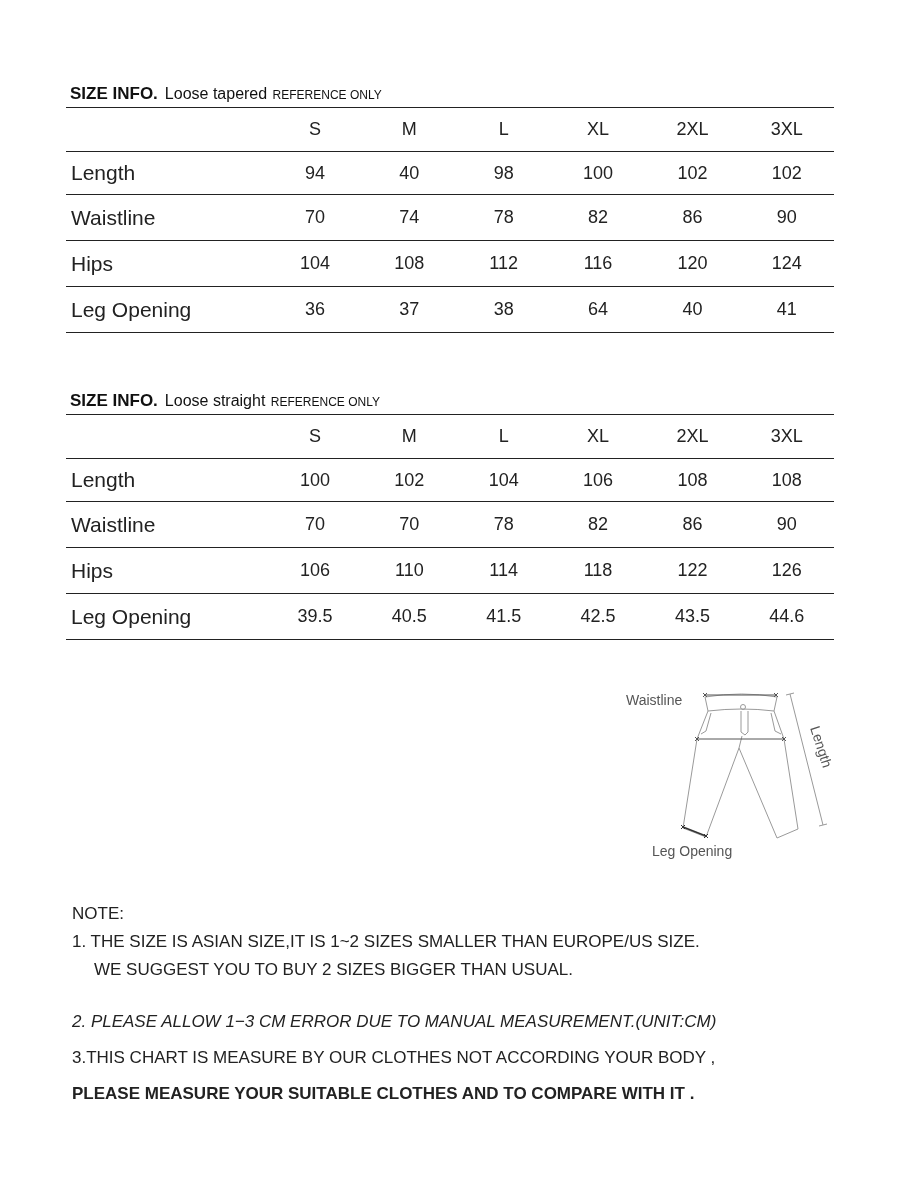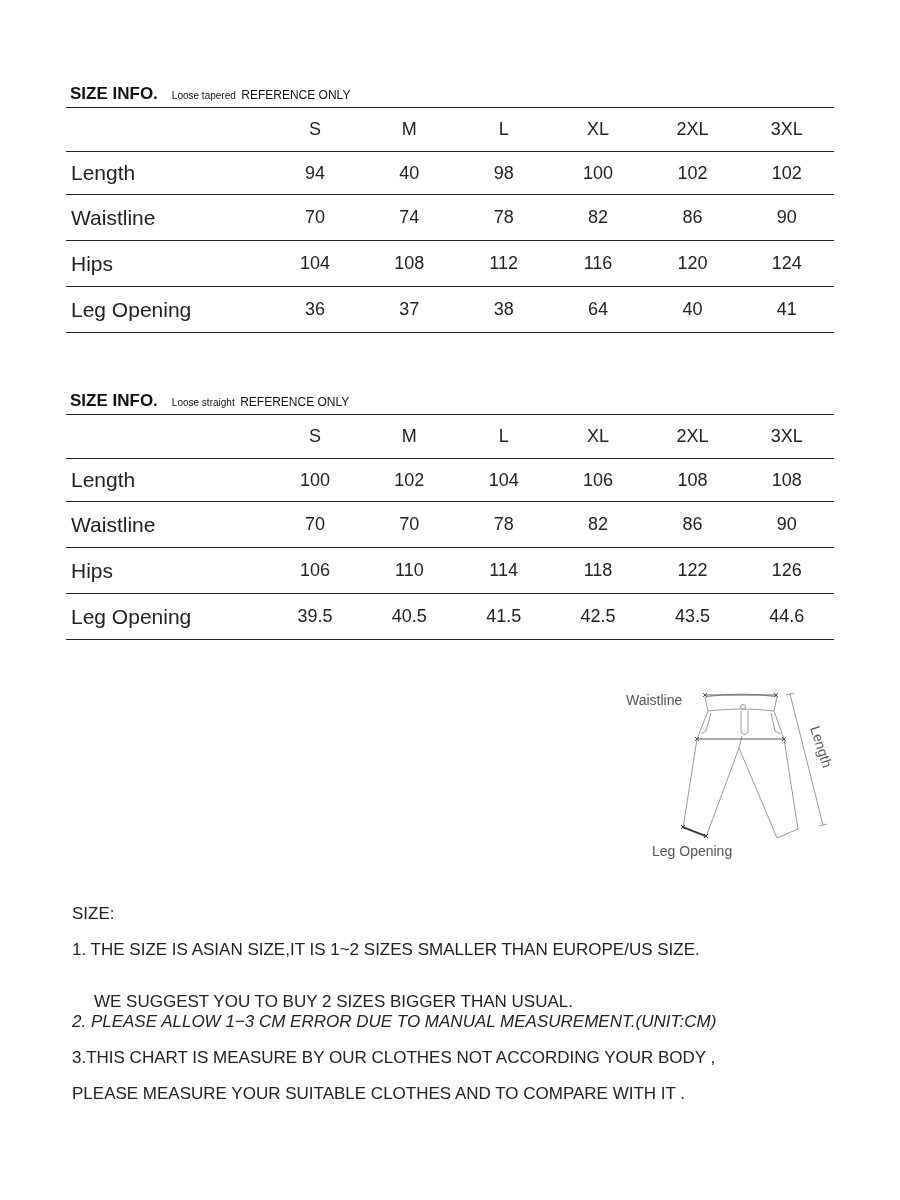--- a/index.html
+++ b/index.html
@@ -1,21 +1,21 @@
 <!DOCTYPE html>
 <html><head>
   <meta charset="utf-8">
   <style>
     html, body { margin: 0; padding: 0; background: #ffffff; }
     body { width: 900px; height: 1200px; position: relative; overflow: hidden;
            font-family: "Liberation Sans", sans-serif; color: #222; }
     .section { position: absolute; left: 66px; width: 768px; }
     .heading { position: absolute; left: 4px; top: 0; white-space: nowrap; color: #111; }
     .heading .main { font-size: 17px; font-weight: bold; }
-    .heading .sub { font-size: 10px; margin-left: 14px; }
+    .heading .sub { font-size: 16px; margin-left: 7px; }
     .heading .ref { font-size: 12px; margin-left: 1px; }
     table { position: absolute; left: 0; width: 768px; border-collapse: collapse; }
     td { padding: 0; text-align: center; font-size: 18px; color: #222; border-bottom: 1px solid #222; }
     tr.head td { height: 43px; border-top: 1px solid #222; }
     tr.row1 td { height: 42px; }
     tr.row td { height: 45px; }
     td.label { text-align: left; padding-left: 5px; font-size: 21px; width: 196px; }
     td.val { width: 94px; }
     .diagram { position: absolute; left: 610px; top: 680px; width: 240px; height: 190px; }
     .notes { position: absolute; left: 72px; top: 900px; width: 780px; font-size: 17px; color: #222; }
@@ -172,19 +172,19 @@
       <line x1="176" y1="15" x2="184" y2="13"></line>
       <line x1="209" y1="146" x2="217" y2="144"></line>
     </g>
     <text x="16" y="25" font-size="14" fill="#555" font-family="Liberation Sans, sans-serif">Waistline</text>
     <text x="200" y="48" font-size="14" fill="#555" font-family="Liberation Sans, sans-serif" transform="rotate(72 200 48)">Length</text>
     <text x="42" y="176" font-size="14" fill="#555" font-family="Liberation Sans, sans-serif">Leg Opening</text>
   </svg>
 </div>
 
 <div class="notes">
-  <div class="note-line" style="top:4px;">SIZE:</div>
-  <div class="note-line" style="top:40px;">1. THE SIZE IS ASIAN SIZE,IT IS 1~2 SIZES SMALLER THAN EUROPE/US SIZE.</div>
-  <div class="note-line" style="top:92px; left:22px;">WE SUGGEST YOU TO BUY 2 SIZES BIGGER THAN USUAL.</div>
+  <div class="note-line" style="top:4px;">NOTE:</div>
+  <div class="note-line" style="top:32px;">1. THE SIZE IS ASIAN SIZE,IT IS 1~2 SIZES SMALLER THAN EUROPE/US SIZE.</div>
+  <div class="note-line" style="top:60px; left:22px;">WE SUGGEST YOU TO BUY 2 SIZES BIGGER THAN USUAL.</div>
   <div class="note-line" style="top:112px;font-style:italic;">2. PLEASE ALLOW 1−3 CM ERROR DUE TO MANUAL MEASUREMENT.(UNIT:CM)</div>
   <div class="note-line" style="top:148px;text-align:center;">3.THIS CHART IS MEASURE BY OUR CLOTHES NOT ACCORDING YOUR BODY ,</div>
-  <div class="note-line" style="top:184px;">PLEASE MEASURE YOUR SUITABLE CLOTHES AND TO COMPARE WITH IT .</div>
+  <div class="note-line" style="top:184px;font-weight:bold;">PLEASE MEASURE YOUR SUITABLE CLOTHES AND TO COMPARE WITH IT .</div>
 </div>
 
 </body></html>

